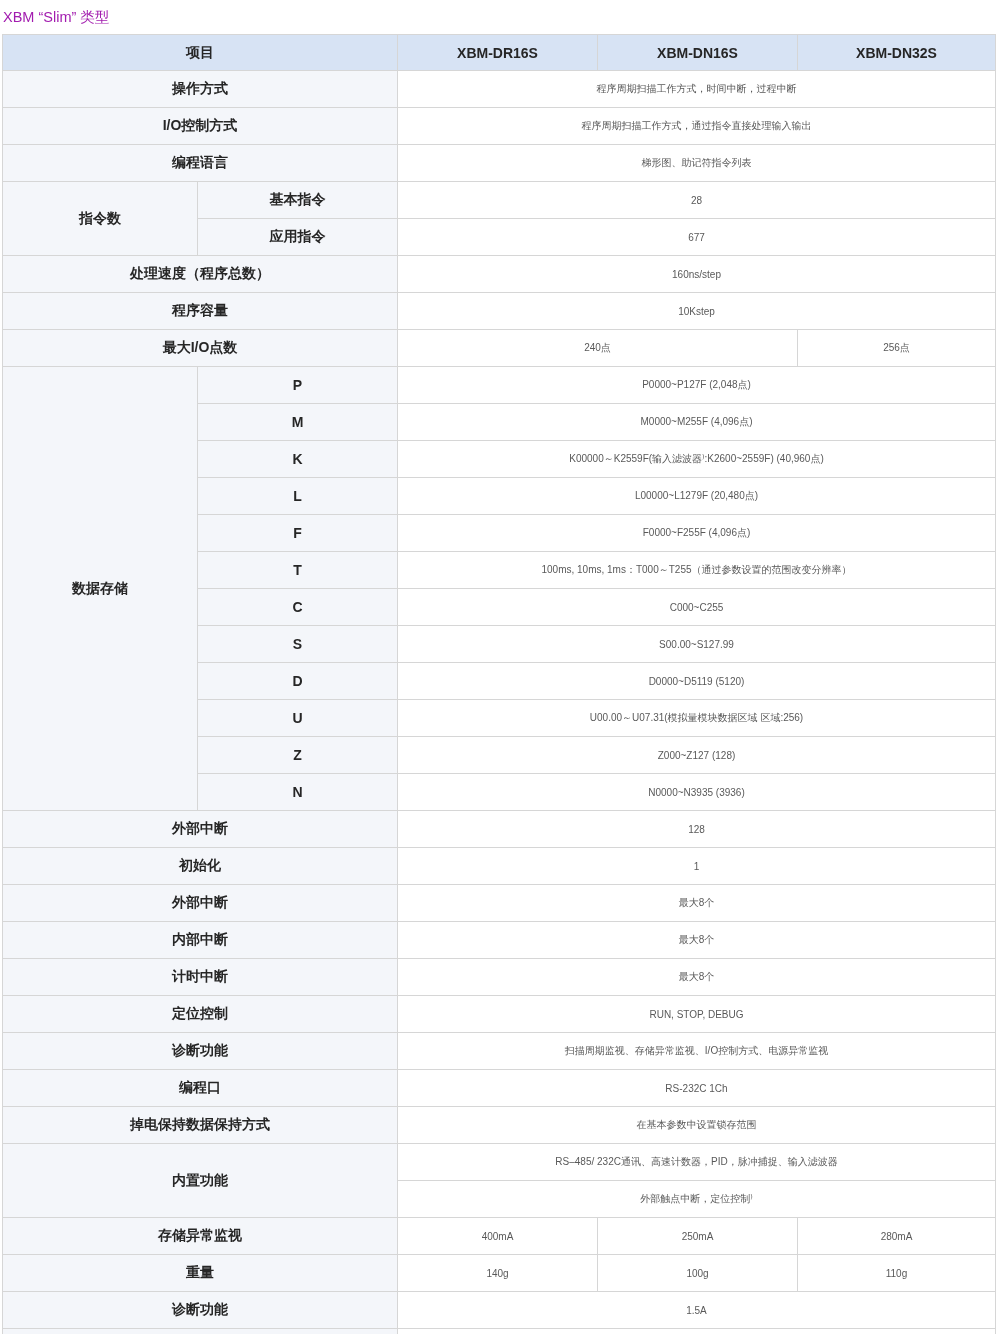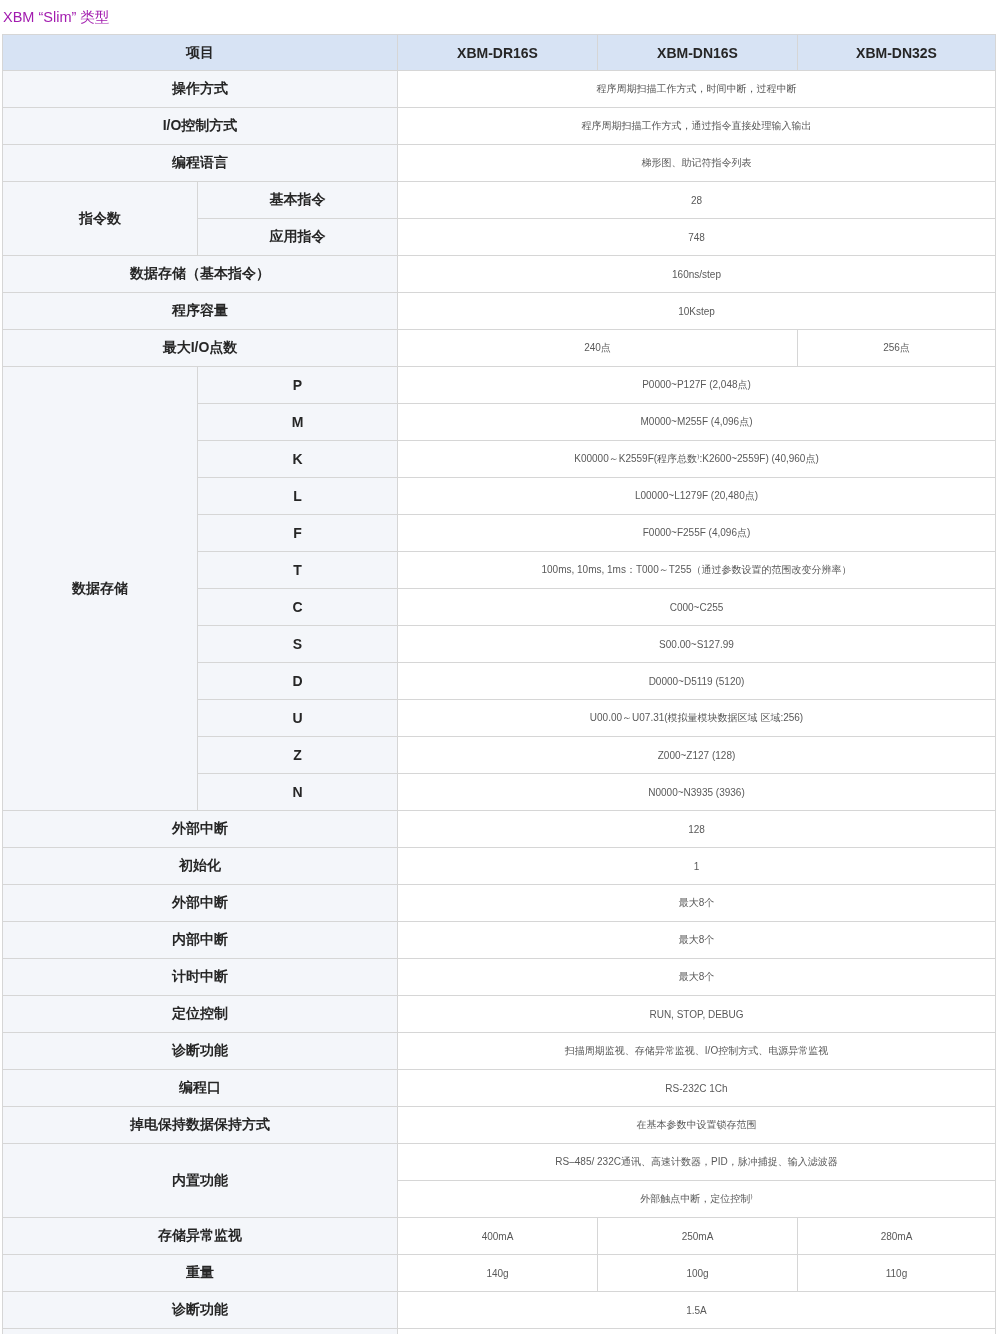--- a/index.html
+++ b/index.html
@@ -91,25 +91,25 @@
     <td class="val" colspan="3">梯形图、助记符指令列表</td>
   </tr>
 
   <tr class="r">
     <td class="lbl" rowspan="2">指令数</td>
     <td class="lbl">基本指令</td>
     <td class="val" colspan="3">28</td>
   </tr>
   <tr class="r">
     <td class="lbl">应用指令</td>
-    <td class="val" colspan="3">748</td>
-  </tr>
-
-  <tr class="r">
-    <td class="lbl" colspan="2">数据存储（基本指令）</td>
+    <td class="val" colspan="3">677</td>
+  </tr>
+
+  <tr class="r">
+    <td class="lbl" colspan="2">处理速度（程序总数）</td>
     <td class="val" colspan="3">160ns/step</td>
   </tr>
   <tr class="r">
     <td class="lbl" colspan="2">程序容量</td>
     <td class="val" colspan="3">10Kstep</td>
   </tr>
 
   <tr class="r">
     <td class="lbl" colspan="2">最大I/O点数</td>
     <td class="val" colspan="2">240点</td>
@@ -120,21 +120,21 @@
     <td class="lbl" rowspan="12">数据存储</td>
     <td class="lbl">P</td>
     <td class="val" colspan="3">P0000~P127F (2,048点)</td>
   </tr>
   <tr class="r">
     <td class="lbl">M</td>
     <td class="val" colspan="3">M0000~M255F (4,096点)</td>
   </tr>
   <tr class="r">
     <td class="lbl">K</td>
-    <td class="val" colspan="3">K00000～K2559F(程序总数⁾:K2600~2559F) (40,960点)</td>
+    <td class="val" colspan="3">K00000～K2559F(输入滤波器⁾:K2600~2559F) (40,960点)</td>
   </tr>
   <tr class="r">
     <td class="lbl">L</td>
     <td class="val" colspan="3">L00000~L1279F (20,480点)</td>
   </tr>
   <tr class="r">
     <td class="lbl">F</td>
     <td class="val" colspan="3">F0000~F255F (4,096点)</td>
   </tr>
   <tr class="r">

